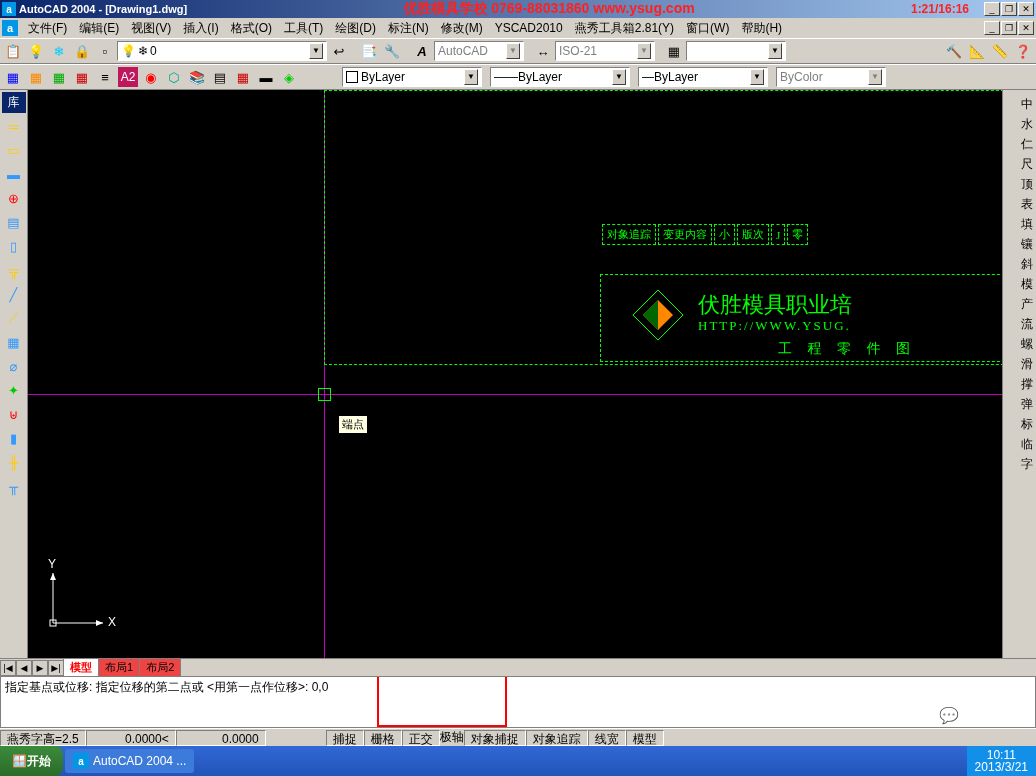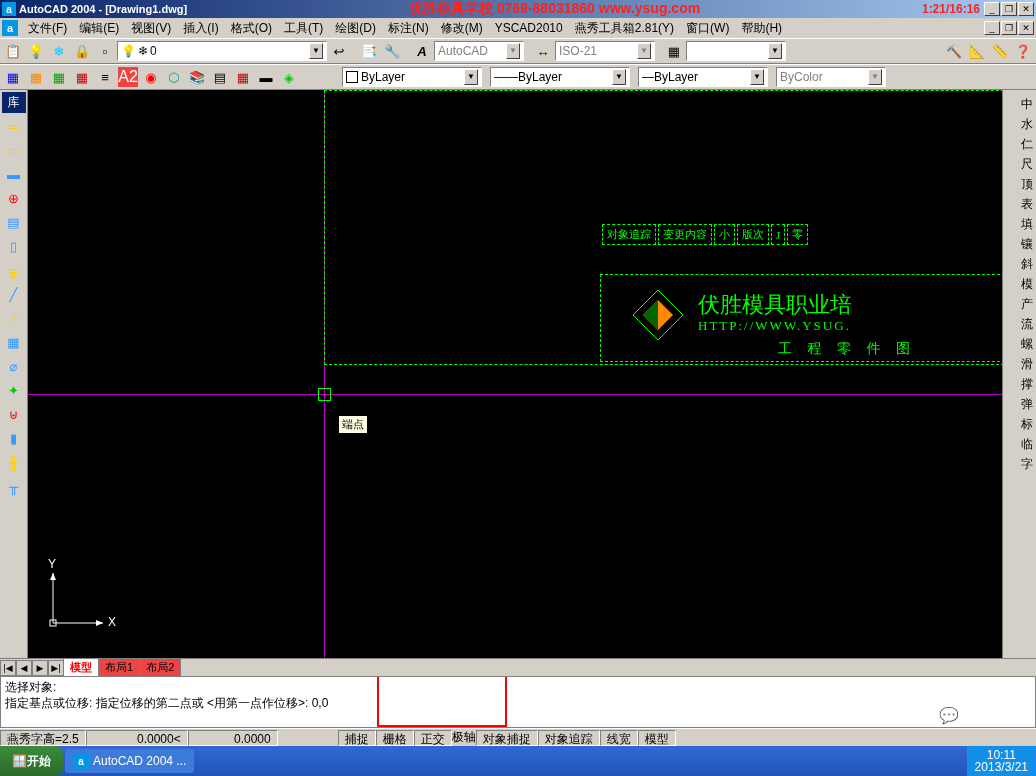--- a/index.html
+++ b/index.html
@@ -1,21 +1,21 @@
 <!DOCTYPE html>
 <html><head>
 <meta charset="utf-8">
 <style>
 *{margin:0;padding:0;box-sizing:border-box;font-family:"MS Sans Serif",Arial,sans-serif;font-size:12px}
 body{background:#d4d0c8;width:1036px;height:776px;overflow:hidden;position:relative}
 .titlebar{background:linear-gradient(to right,#0a246a,#a6caf0);height:18px;display:flex;align-items:center;color:#fff;padding:0 2px}
 .titlebar .aicon{width:14px;height:14px;background:#0097e6;display:flex;align-items:center;justify-content:center;font-size:10px;font-weight:bold;margin-right:3px}
 .titlebar .title{flex:0 0 auto;font-weight:bold;font-size:11px}
 .titlebar .banner{flex:1;text-align:center;color:#ff2020;font-weight:bold;font-size:14px}
-.titlebar .timer{color:#ff2020;font-weight:bold;margin-right:4px}
+.titlebar .timer{color:#ff2020;font-weight:bold;margin-right:15px}
 .wincontrols{display:flex;gap:1px;margin-left:auto}
 .wincontrols .btn{width:16px;height:14px;background:#d4d0c8;border:1px solid;border-color:#fff #404040 #404040 #fff;font-size:9px;line-height:12px;text-align:center;color:#000}
 .menubar{background:#d4d0c8;height:20px;display:flex;align-items:center;padding:0 2px}
 .menubar .aicon{width:16px;height:16px;background:#0097e6;display:flex;align-items:center;justify-content:center;font-size:11px;font-weight:bold;color:#fff;margin-right:4px}
 .menubar span{padding:2px 6px;font-size:12px}
 .menubar .mdicontrols{margin-left:auto;display:flex;gap:1px}
 .menubar .mdicontrols .btn{width:16px;height:14px;background:#d4d0c8;border:1px solid;border-color:#fff #404040 #404040 #fff;font-size:9px;line-height:12px;text-align:center}
 .toolbar{background:#d4d0c8;height:26px;display:flex;align-items:center;padding:2px;border-top:1px solid #fff;border-bottom:1px solid #808080;gap:1px}
 .tbtn{width:22px;height:22px;border:1px solid;border-color:#d4d0c8;display:flex;align-items:center;justify-content:center;font-size:13px}
 .sep{width:6px}
@@ -130,21 +130,21 @@
   <div class="tbtn">📏</div>
   <div class="tbtn">❓</div>
 </div>
 
 <div class="toolbar">
   <div class="tbtn" style="color:#0000ff">▦</div>
   <div class="tbtn" style="color:#ff8800">▦</div>
   <div class="tbtn" style="color:#00aa00">▦</div>
   <div class="tbtn" style="color:#cc0000">▦</div>
   <div class="tbtn">≡</div>
-  <div class="tbtn" style="background:#ef4444;color:#fff;font-size:16px">A2</div>
+  <div class="tbtn" style="background:#be185d;color:#fff;font-size:12px">A2</div>
   <div class="tbtn" style="color:red">◉</div>
   <div class="tbtn" style="color:#00aa88">⬡</div>
   <div class="tbtn">📚</div>
   <div class="tbtn">▤</div>
   <div class="tbtn" style="color:#cc0000">▦</div>
   <div class="tbtn">▬</div>
   <div class="tbtn" style="color:#00cc00">◈</div>
   <div style="width:40px"></div>
   <div class="combo" style="width:140px">
       <span style="width:12px;height:12px;background:#fff;border:1px solid #000;display:inline-block;margin-right:3px"></span>
@@ -262,28 +262,27 @@
     <div class="nb">◀</div>
     <div class="nb">▶</div>
     <div class="nb">▶|</div>
   </div>
   <div class="tab active">模型</div>
   <div class="tab">布局1</div>
   <div class="tab">布局2</div>
 </div>
 
 <div class="cmdarea">
-  <div>选择对象:</div>
   <div>指定基点或位移: 指定位移的第二点或 &lt;用第一点作位移&gt;: 0,0</div>
   <div class="redbox"></div>
 </div>
 
 <div class="statusbar">
   <div class="cell">燕秀字高=2.5</div>
-  <div class="cell" style="width:102px;text-align:right">0.0000&lt;</div>
+  <div class="cell" style="width:90px;text-align:right">0.0000&lt;</div>
   <div class="cell" style="width:90px;text-align:right">0.0000</div>
   <div style="width:60px"></div>
   <div class="cell">捕捉</div>
   <div class="cell">栅格</div>
   <div class="cell">正交</div>
   <div class="cellcell">极轴</div>
   <div class="cell">对象捕捉</div>
   <div class="cell">对象追踪</div>
   <div class="cell">线宽</div>
   <div class="cell">模型</div>

